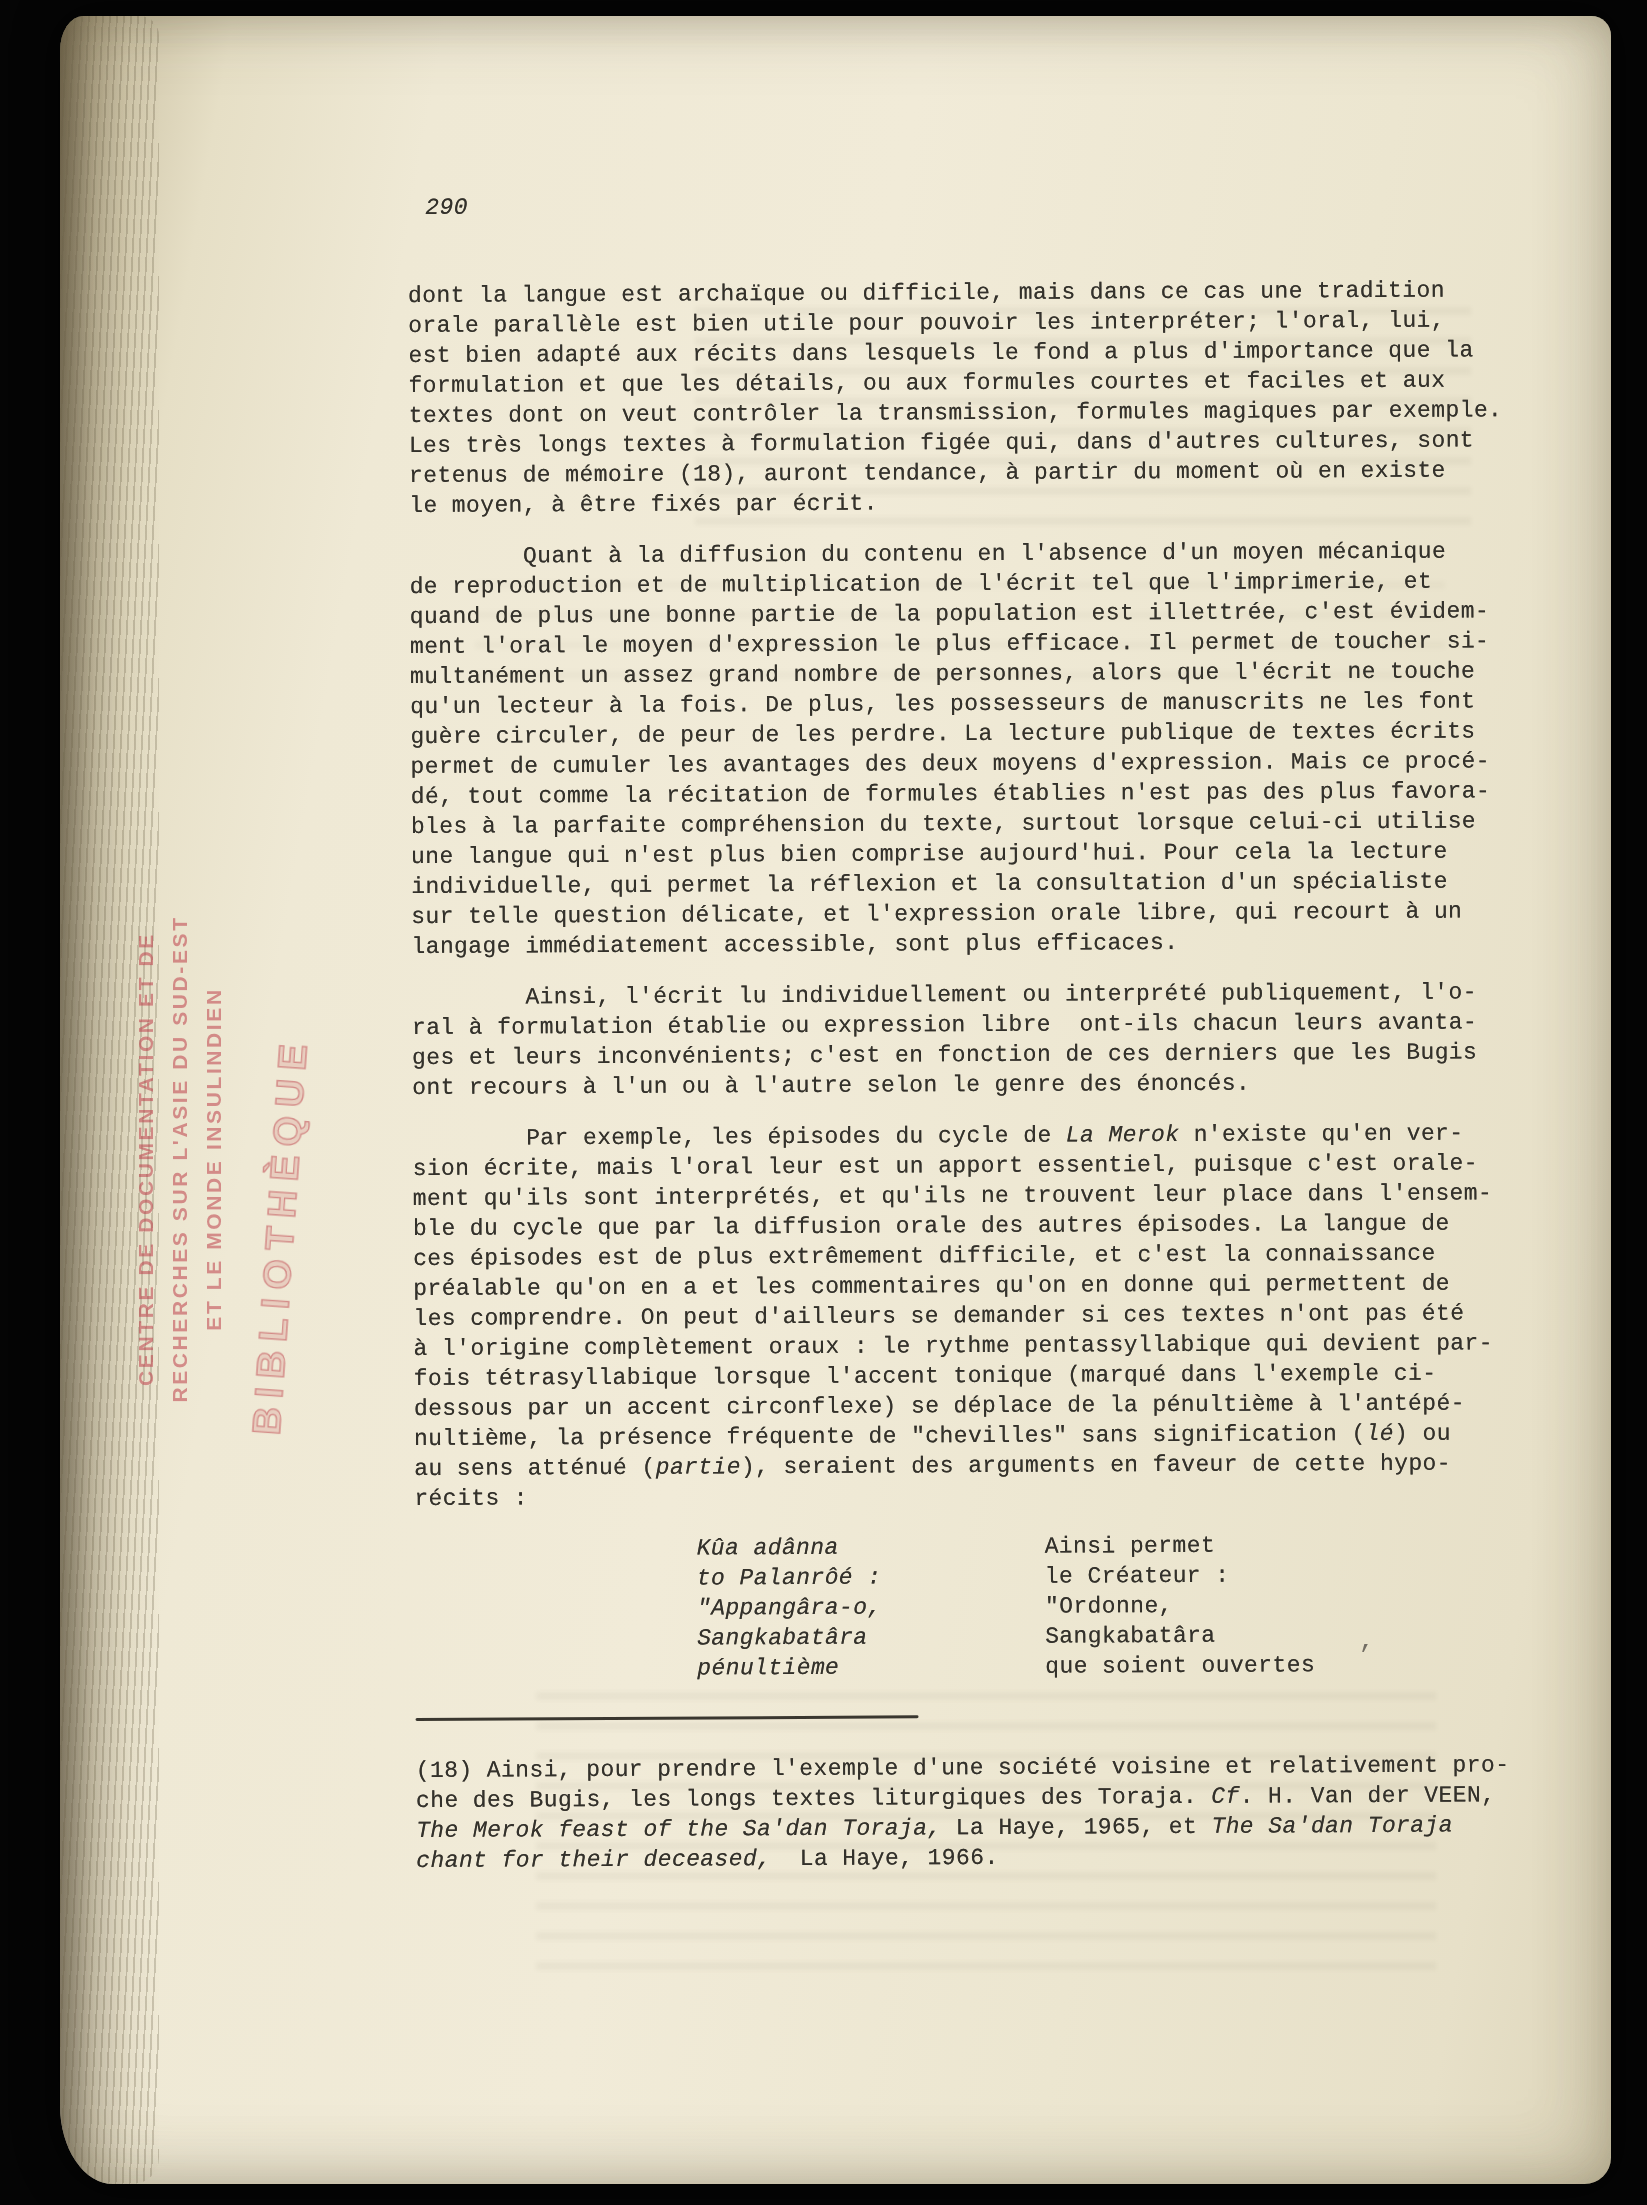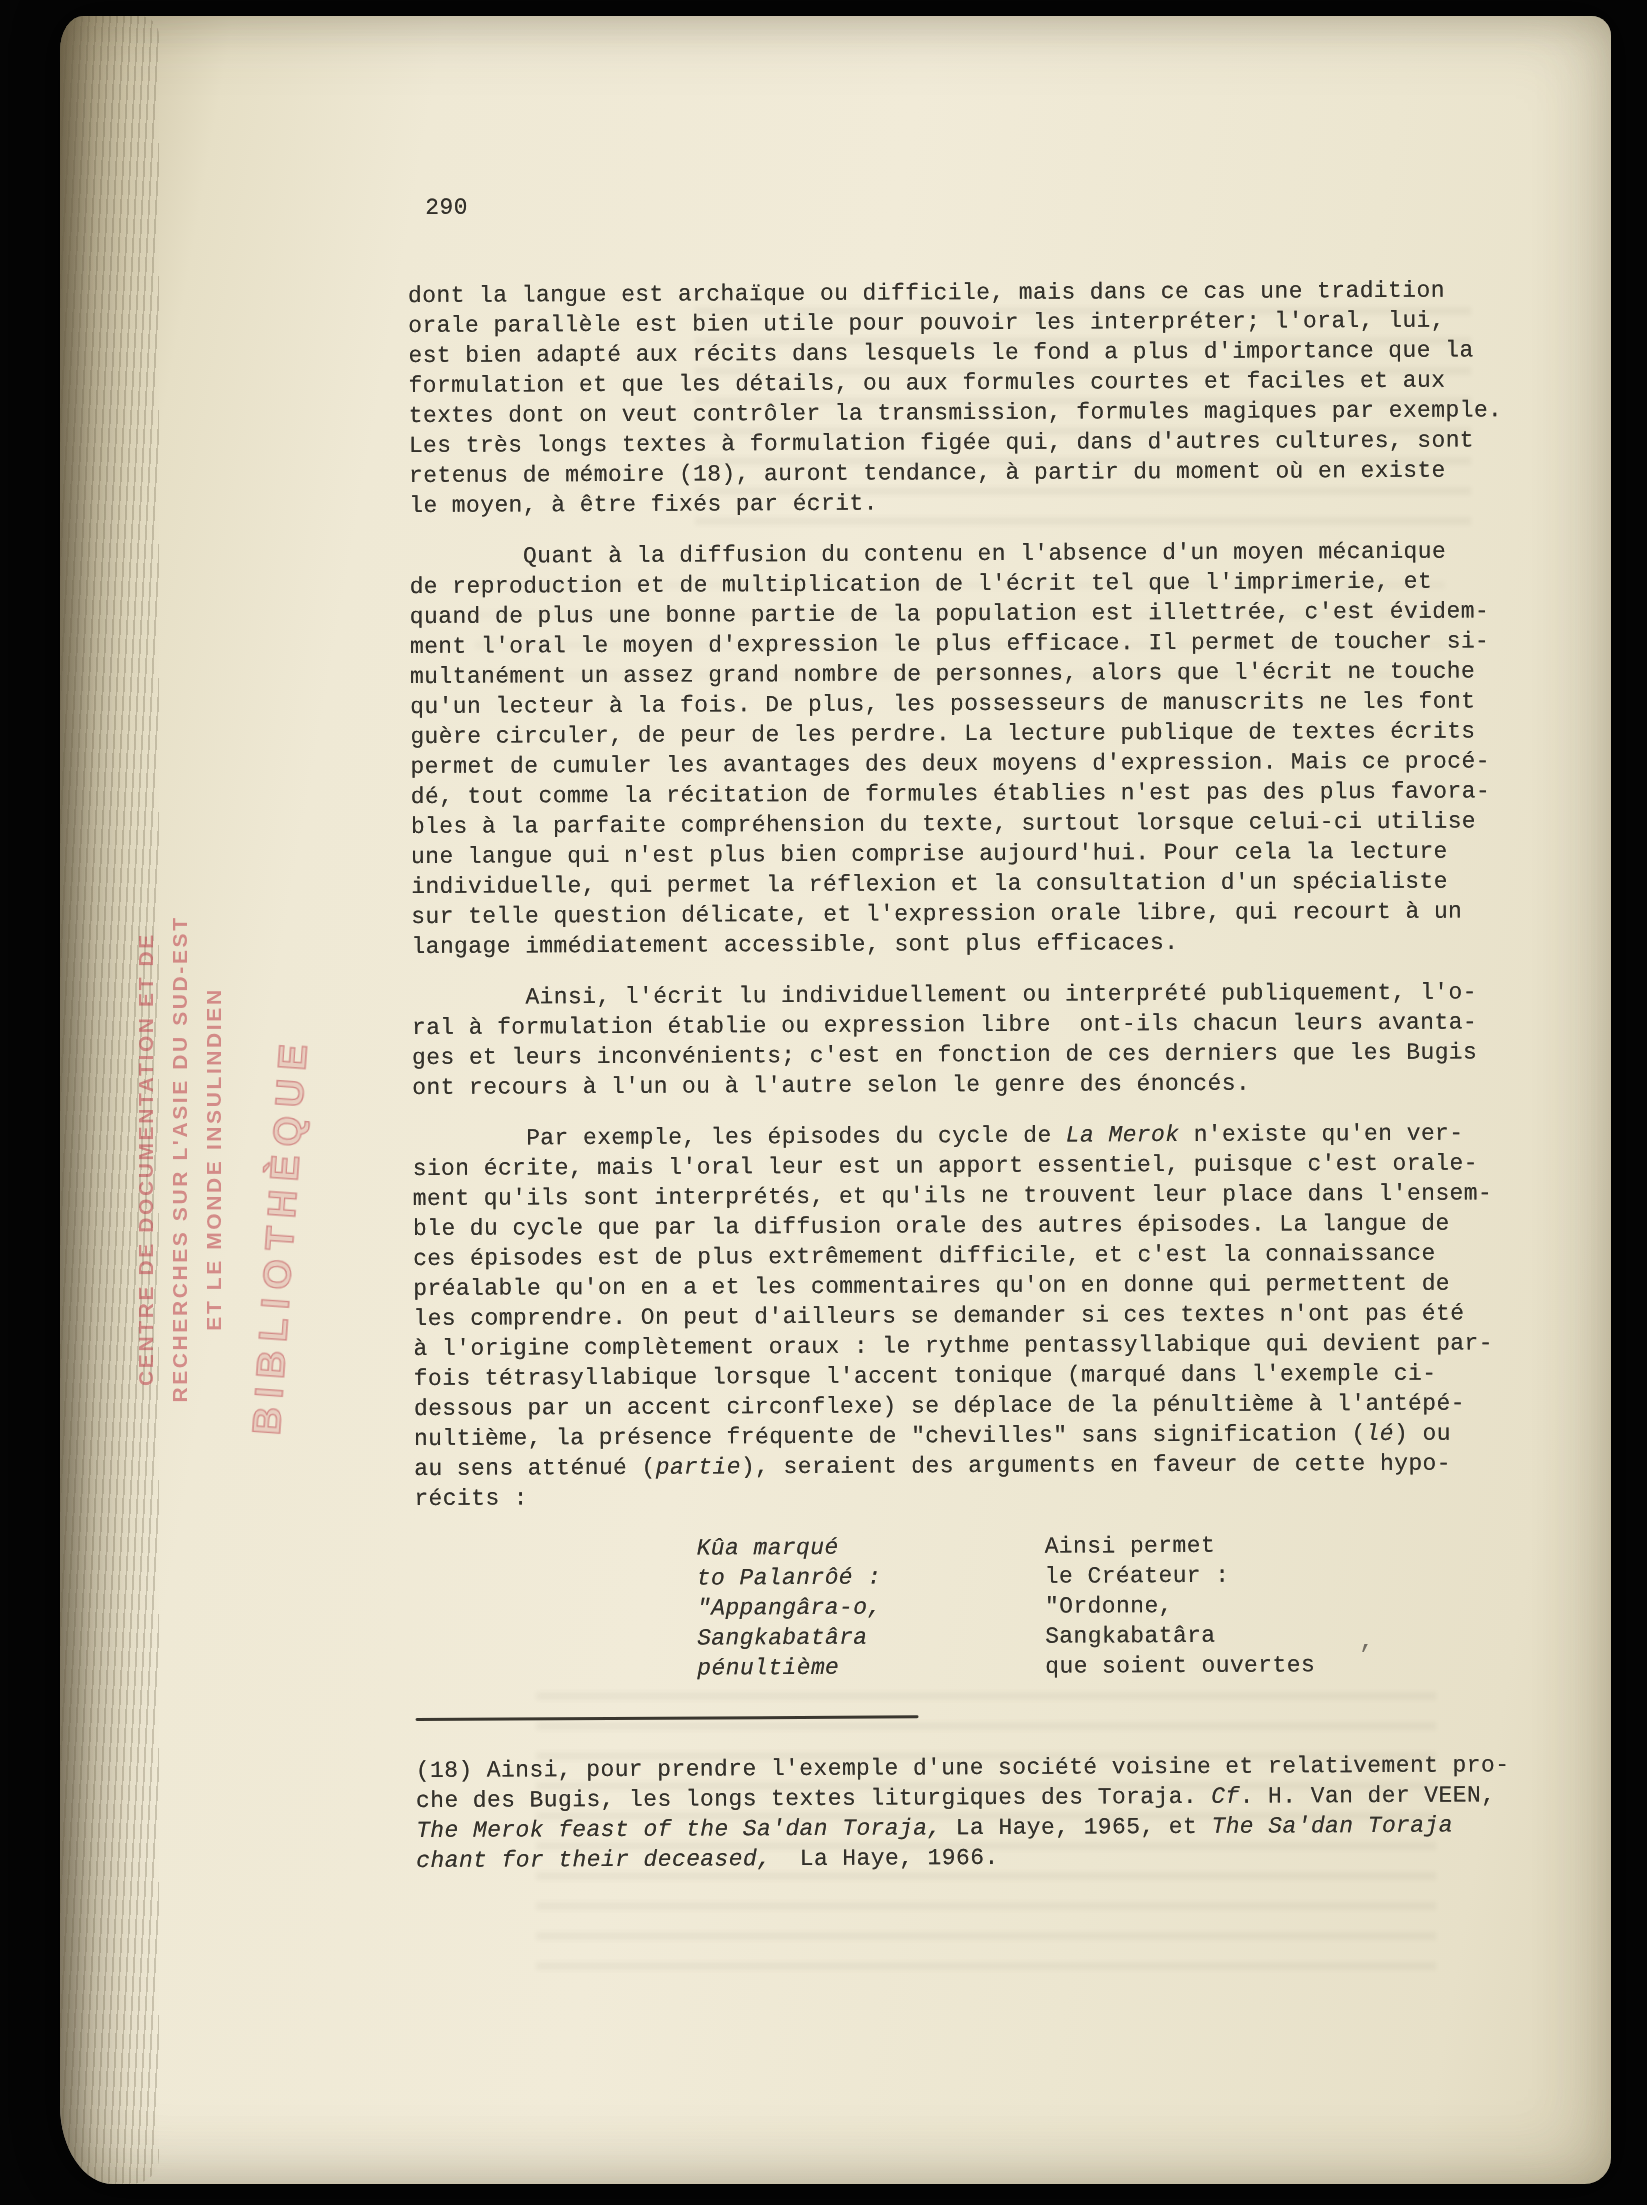--- a/index.html
+++ b/index.html
@@ -78,21 +78,21 @@
     font-family:"Liberation Mono","DejaVu Sans Mono",monospace;
     font-size:23px;line-height:30px;letter-spacing:0.4px;
     color:#33312b;
     text-shadow:0 0 0.5px rgba(45,42,35,.7);
     transform:rotate(-.3deg);
     transform-origin:0 0;
   }
   .line{white-space:pre;}
   .it{font-style:italic;}
   .para{margin:0 0 21px 0;}
-  .pagenum{position:absolute;left:17.6px;top:-88px;}
+  .pagenum{position:absolute;left:17.6px;top:-88px;font-style:italic;}
   .verse{display:flex;margin:0 0 0 282px;}
   .vcol.left{width:348px;}
   .rule{
     margin-top:33px;width:503px;height:2.6px;
     background:#3a372f;border-radius:1.8px;
   }
   .footnote{margin-top:35px;}
   .mark{
     position:absolute;left:1297px;top:1625px;
     font-family:"Liberation Mono","DejaVu Sans Mono",monospace;
@@ -162,21 +162,21 @@
         <div class="line"><span>à l'origine complètement oraux : le rythme pentassyllabique qui devient par-</span></div>
         <div class="line"><span>fois tétrasyllabique lorsque l'accent tonique (marqué dans l'exemple ci-</span></div>
         <div class="line"><span>dessous par un accent circonflexe) se déplace de la pénultième à l'antépé-</span></div>
         <div class="line"><span>nultième, la présence fréquente de "chevilles" sans signification (</span><span class="it">lé</span><span>) ou</span></div>
         <div class="line"><span>au sens atténué (</span><span class="it">partie</span><span>), seraient des arguments en faveur de cette hypo-</span></div>
         <div class="line"><span>récits :</span></div>
       </div>
 
     <div class="verse">
       <div class="vcol left it">
-          <div class="line"><span>Kûa marqué</span></div>
+          <div class="line"><span>Kûa adânna</span></div>
           <div class="line"><span>to Palanrôé :</span></div>
           <div class="line"><span>"Appangâra-o,</span></div>
           <div class="line"><span>Sangkabatâra</span></div>
           <div class="line"><span>pénultième</span></div>
         </div>
       <div class="vcol">
           <div class="line"><span>Ainsi permet</span></div>
           <div class="line"><span>le Créateur :</span></div>
           <div class="line"><span>"Ordonne,</span></div>
           <div class="line"><span>Sangkabatâra</span></div>

